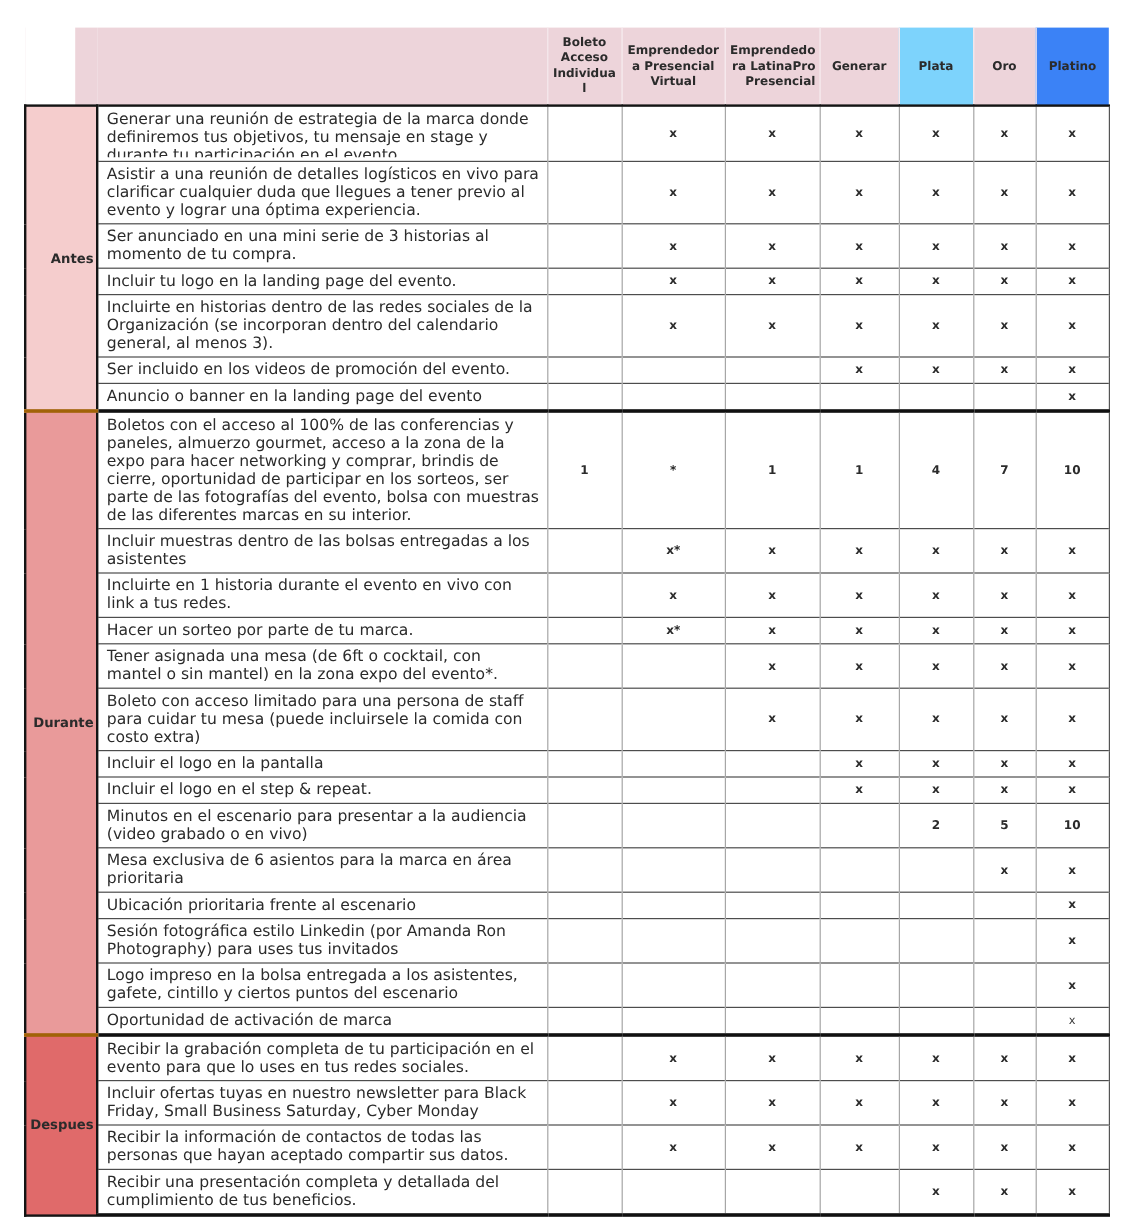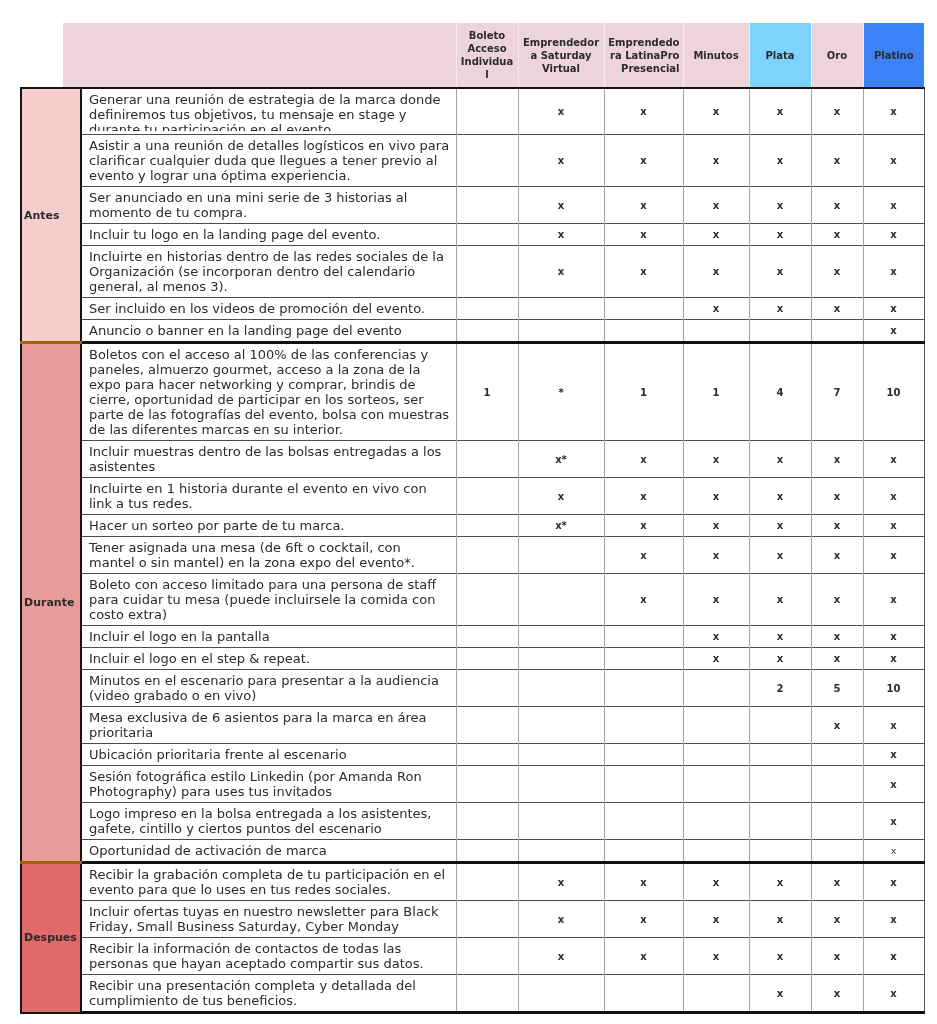--- a/index.html
+++ b/index.html
@@ -24,21 +24,21 @@
   }
   thead th.corner{
     border:none;
   }
   thead th.desc-head{border-left:none;}
   thead{border-bottom:2px solid #141414;}
   
   tbody td{vertical-align:middle;}
   td.section-label{
     border:2px solid #141414;
-    font-size:11px;font-weight:bold;text-align:left;
+    font-size:11px;font-weight:bold;text-align:right;
     padding:2px;
   }
   td.benefit{
     border-top:1px solid #4d4d4d;
     border-left:2px solid #141414;
     font-size:13px;line-height:15px;
     padding:3px 6px 3px 7px;
     text-align:left;
   }
   td.benefit .clipbox{overflow:hidden;}
@@ -71,23 +71,23 @@
         <col style="width:66px">
         <col style="width:62px">
         <col style="width:52px">
         <col style="width:61px">
     </colgroup>
     <thead>
       <tr>
           <th class="corner" style="background: linear-gradient(90deg, rgb(255, 255, 255) 0px, rgb(255, 255, 255) 70%, rgb(237, 212, 218) 70%, rgb(237, 212, 218) 100%);"></th>
           <th class="desc-head" style="background: rgb(237, 212, 218);"></th>
           <th style="background: rgb(237, 212, 218);">Boleto Acceso Individual</th>
-          <th style="background: rgb(237, 212, 218);">Emprendedora Saturday Virtual</th>
+          <th style="background: rgb(237, 212, 218);">Emprendedora Presencial Virtual</th>
           <th style="background: rgb(237, 212, 218); text-align: right;">Emprendedora LatinaPro Presencial</th>
-          <th style="background: rgb(237, 212, 218);">Minutos</th>
+          <th style="background: rgb(237, 212, 218);">Generar</th>
           <th style="background: #7dd3fc;">Plata</th>
           <th style="background: rgb(237, 212, 218);">Oro</th>
           <th style="background: #3b82f6;">Platino</th>
         </tr>
     </thead>
     <tbody>
         <tr class="clip-row">
           <td class="section-label" rowspan="7" style="background: rgb(245, 205, 205);">Antes</td>
           <td class="benefit">
             <div class="clipbox">Generar una reunión de estrategia de la marca donde definiremos tus objetivos, tu mensaje en stage y durante tu participación en el evento.</div>

